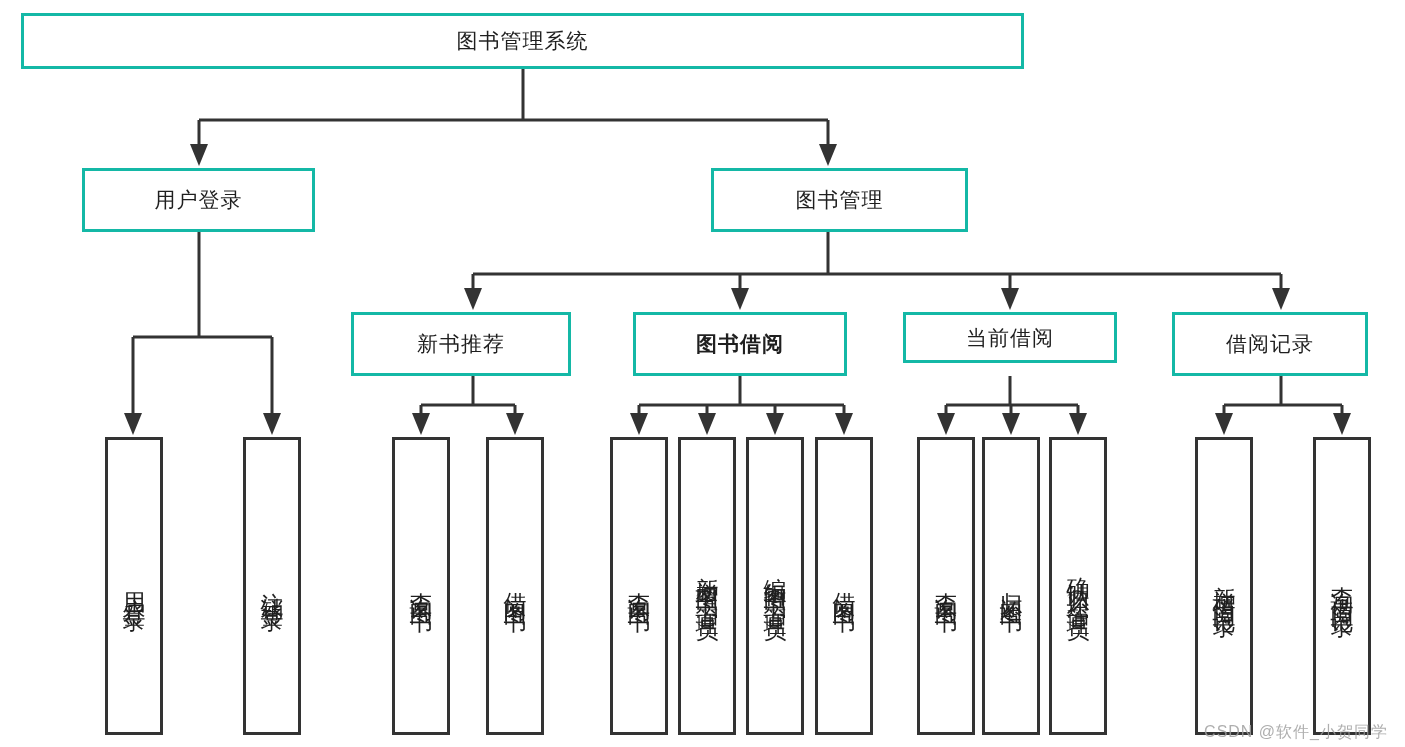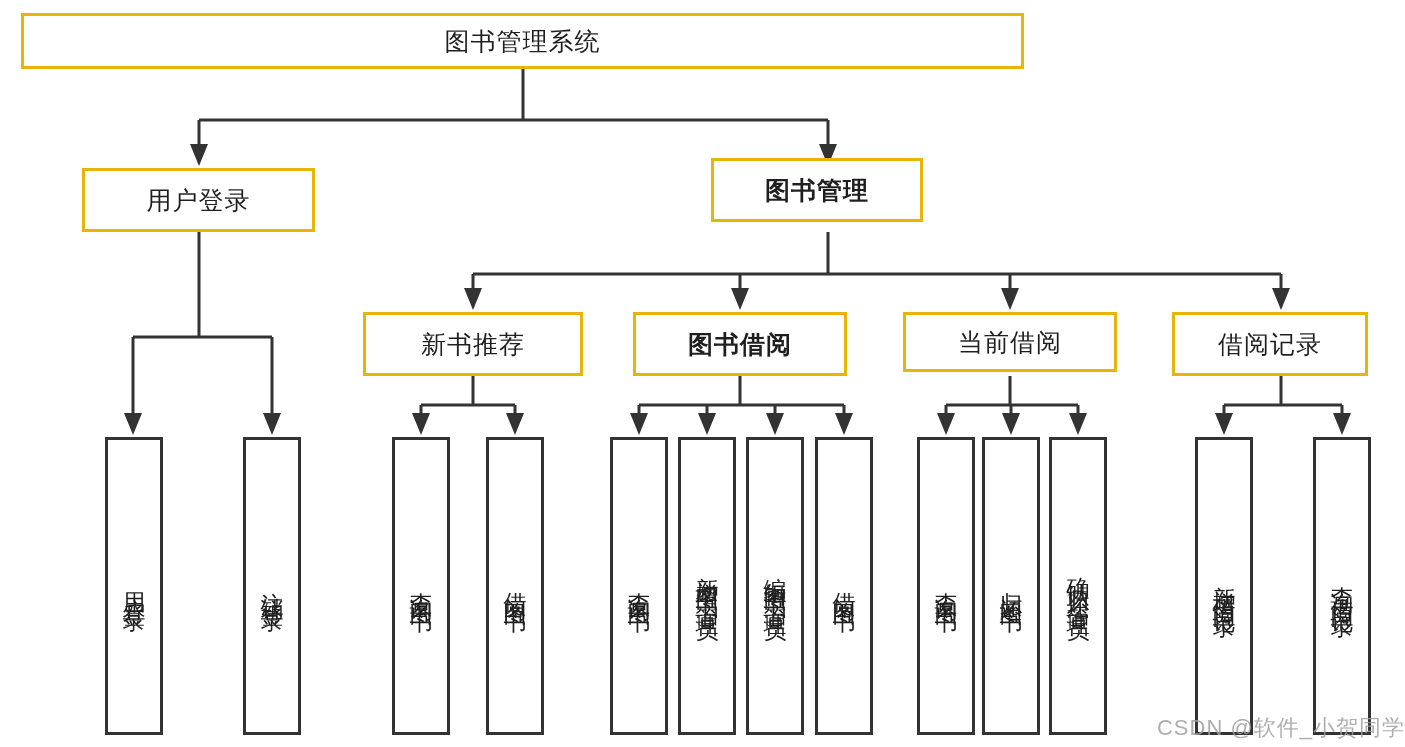--- a/index.html
+++ b/index.html
@@ -13,26 +13,26 @@
   }
   .connector-layer {
     position: absolute;
     left: 0; top: 0;
     width: 1405px; height: 747px;
   }
   .node {
     position: absolute;
     box-sizing: border-box;
     background: #ffffff;
-    border: 3px solid #eab308;
+    border: 3px solid #14b8a6;
     display: flex;
     align-items: center;
     justify-content: center;
     color: #1f1f1f;
-    font-size: 25px;
+    font-size: 21px;
     letter-spacing: 1px;
     white-space: nowrap;
   }
   .leaf {
     position: absolute;
     box-sizing: border-box;
     background: #ffffff;
     border: 3px solid #333333;
     width: 58px;
     height: 298px;
@@ -44,23 +44,23 @@
   }
   .leaf span {
     writing-mode: vertical-rl;
     text-orientation: mixed;
     font-size: 23px;
     letter-spacing: 6px;
     line-height: 1;
   }
   .watermark {
     position: absolute;
-    right: 0px;
+    right: 17px;
     bottom: 4px;
-    font-size: 22px;
+    font-size: 16px;
     color: rgba(160,160,160,0.85);
     letter-spacing: 1px;
     white-space: nowrap;
   }
 </style>
 </head>
 <body>
 
 <div class="canvas">
 
@@ -99,25 +99,25 @@
       <polygon points="1011,435 1002,413 1020,413"></polygon>
       <polygon points="1078,435 1069,413 1087,413"></polygon>
       <polygon points="1224,435 1215,413 1233,413"></polygon>
       <polygon points="1342,435 1333,413 1351,413"></polygon>
     </g>
   </svg>
 
   <div class="node" style="left:21px; top:13px; width:1003px; height:56px;">图书管理系统</div>
 
   <div class="node" style="left:82px; top:168px; width:233px; height:64px;">用户登录</div>
-  <div class="node" style="left:711px; top:158px; width:212px; height:64px;font-weight:bold;">图书管理</div>
+  <div class="node" style="left:711px; top:168px; width:257px; height:64px;">图书管理</div>
 
-  <div class="node" style="left:363px; top:312px; width:220px; height:64px;">新书推荐</div>
+  <div class="node" style="left:351px; top:312px; width:220px; height:64px;">新书推荐</div>
   <div class="node" style="left:633px; top:312px; width:214px; height:64px;font-weight:bold;">图书借阅</div>
-  <div class="node" style="left:903px; top:312px; width:214px; height:60px;">当前借阅</div>
+  <div class="node" style="left:903px; top:312px; width:214px; height:51px;">当前借阅</div>
   <div class="node" style="left:1172px; top:312px; width:196px; height:64px;">借阅记录</div>
 
   <div class="leaf" style="left:105px;">
     <span>用户登录</span>
   </div>
   <div class="leaf" style="left:243px;">
     <span>注销登录</span>
   </div>
 
   <div class="leaf" style="left:392px;">

